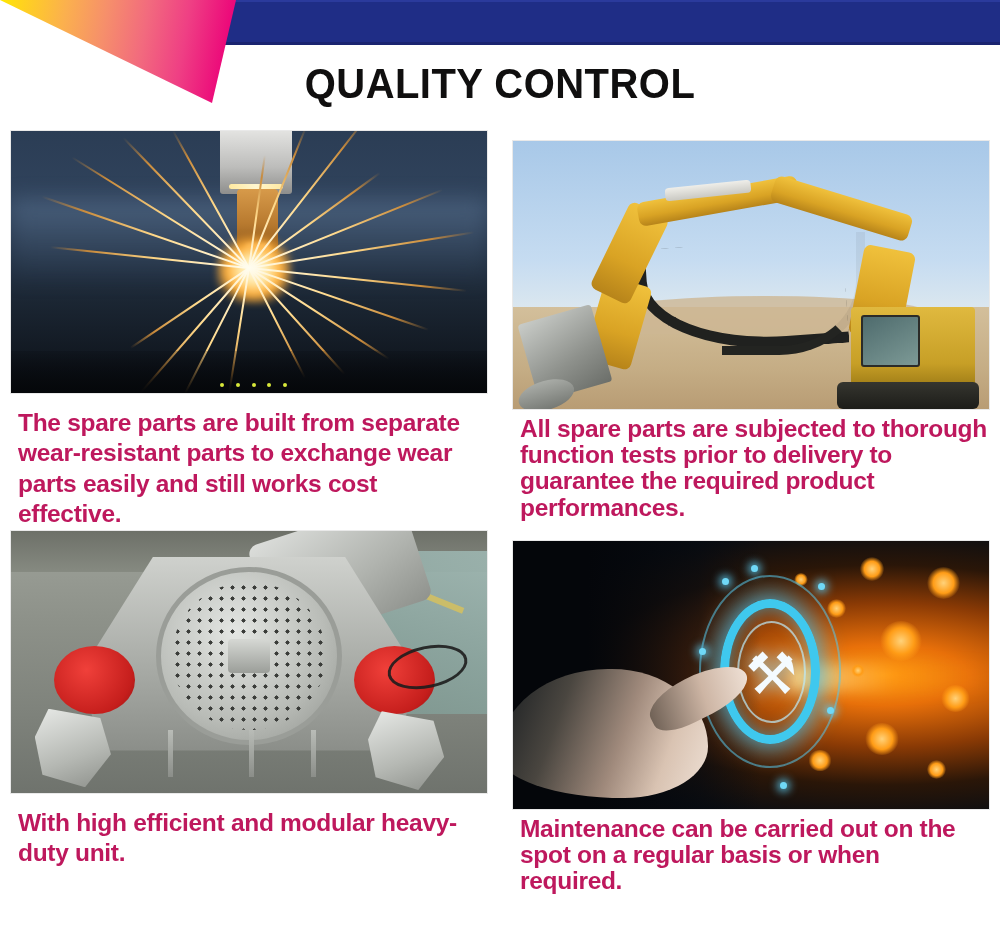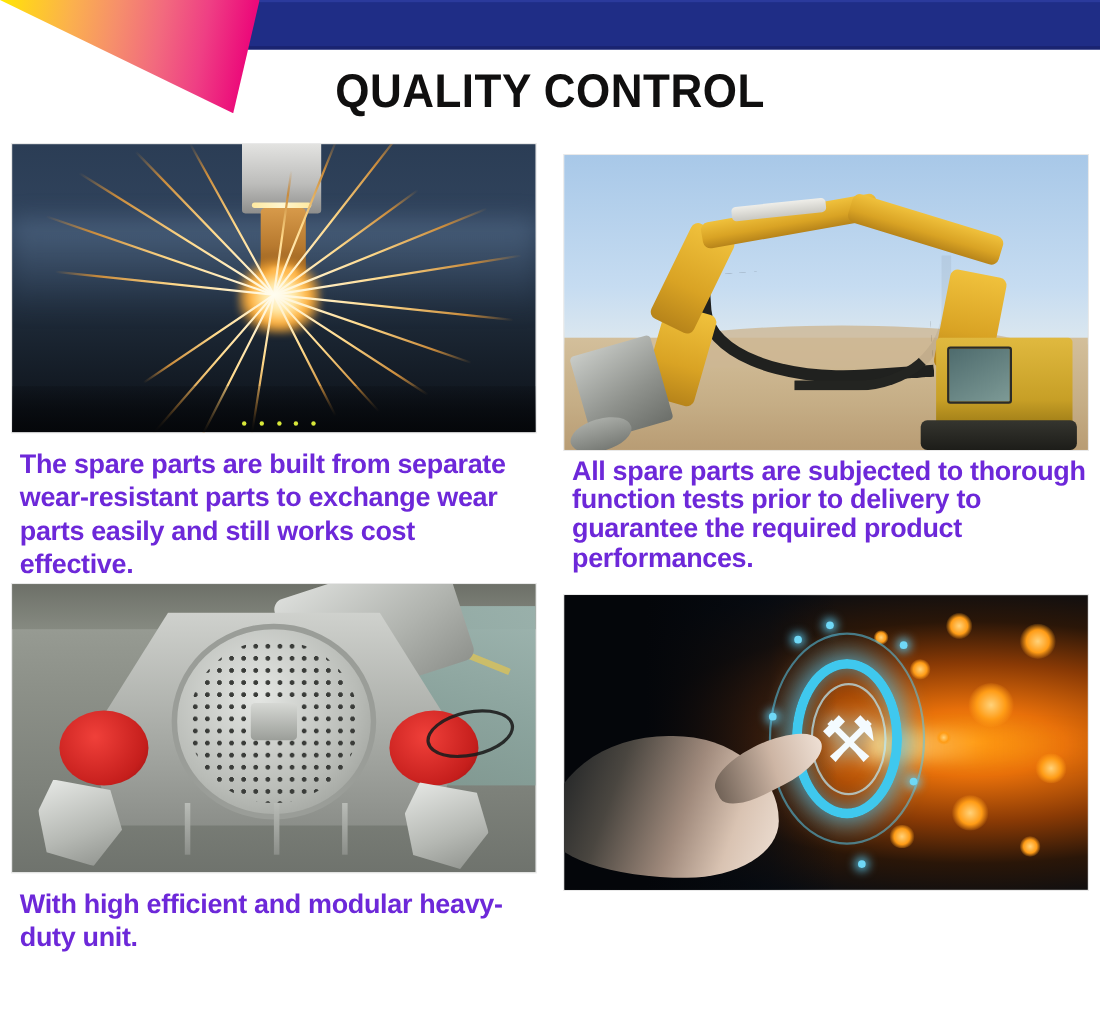--- a/index.html
+++ b/index.html
@@ -56,21 +56,21 @@
     width:478px; height:264px;
     position:relative; overflow:hidden;
     background:#222;
     border:1px solid #e9e9e9;
   }
   .photo-r2 { height:270px; }
 
   .caption {
     font-size:24.5px;
     font-weight:bold;
-    color:#6d28d9;
+    color:#be185d;
     line-height:1.24;
     letter-spacing:-0.3px;
     padding:14px 2px 0 8px;
     font-family:"Liberation Sans", sans-serif;
   }
   .caption.tight { line-height:1.07; padding-top:6px; }
 
   
   .laser { background:linear-gradient(180deg,#2b3d55 0%,#31445d 30%,#1b2633 65%,#0b0f15 100%); }
   .laser .bg-blur{
@@ -420,15 +420,16 @@
       <div class="dot" style="left:50%;top:9%"></div>
       <div class="dot" style="left:64%;top:16%"></div>
       <div class="dot" style="left:39%;top:40%"></div>
       <div class="dot" style="left:44%;top:14%"></div>
       <div class="dot" style="left:66%;top:62%"></div>
       <div class="dot" style="left:56%;top:90%"></div>
       <div class="tool">⚒</div>
       <div class="hand"></div>
       <div class="finger"></div>
     </div>
+    <div class="caption tight">Maintenance can be carried out on the spot on a regular basis or when required.</div>
   </div>
 
 </div>
 
 </body></html>

